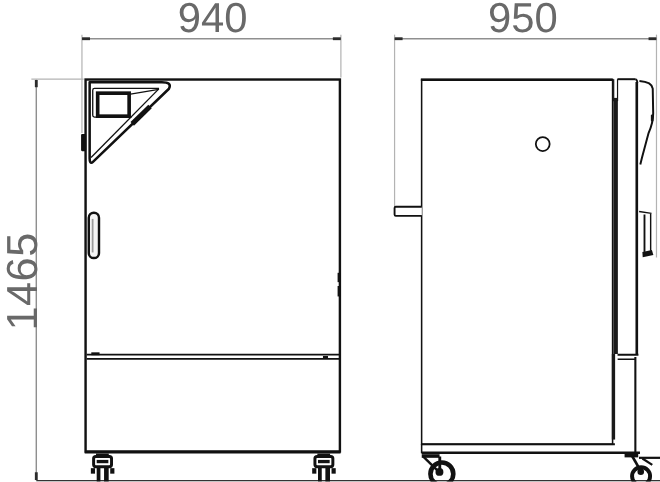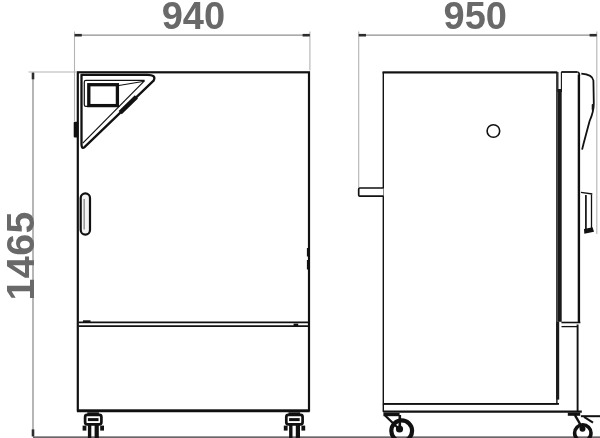--- a/index.html
+++ b/index.html
@@ -1,16 +1,16 @@
 <!DOCTYPE html>
 <html><head>
 <meta charset="utf-8">
 <style>
   html,body{margin:0;padding:0;background:#fff;}
-  #stage{position:relative;width:600px;height:438px;overflow:hidden;background:#fff;font-weight:bold;}
+  #stage{position:relative;width:600px;height:438px;overflow:hidden;background:#fff;}
   svg{display:block;}
   text{font-family:"Liberation Sans",sans-serif;fill:#696969;}
 </style>
 </head>
 <body>
 <div id="stage">
 <svg width="600" height="438" viewBox="0 0 600 438">
 
   <g stroke="#b3b3b3" stroke-width="1.1" fill="none">
     <line x1="74.5" y1="31.5" x2="74.5" y2="121"></line>

